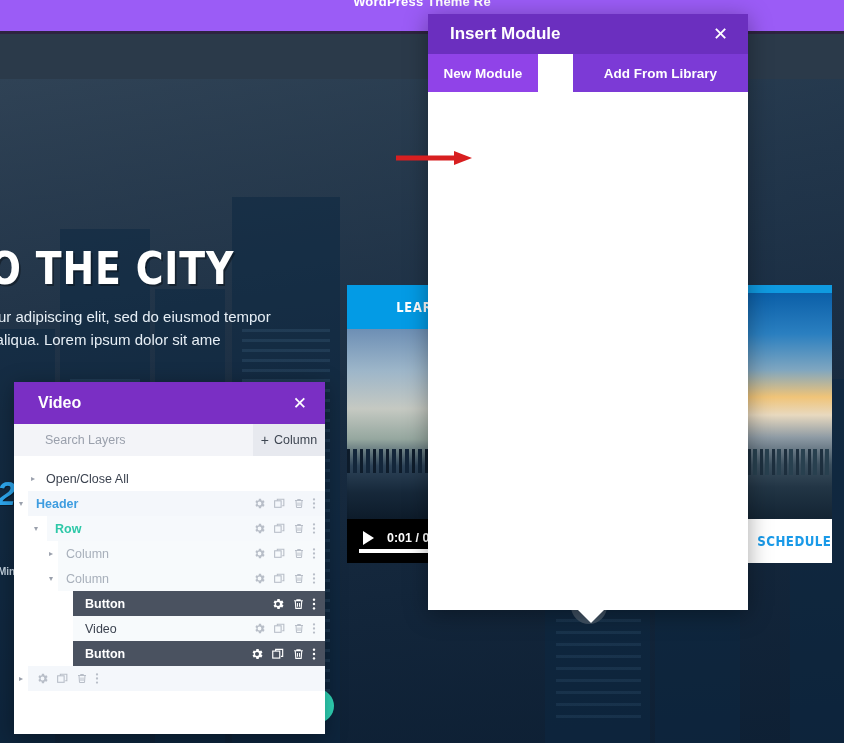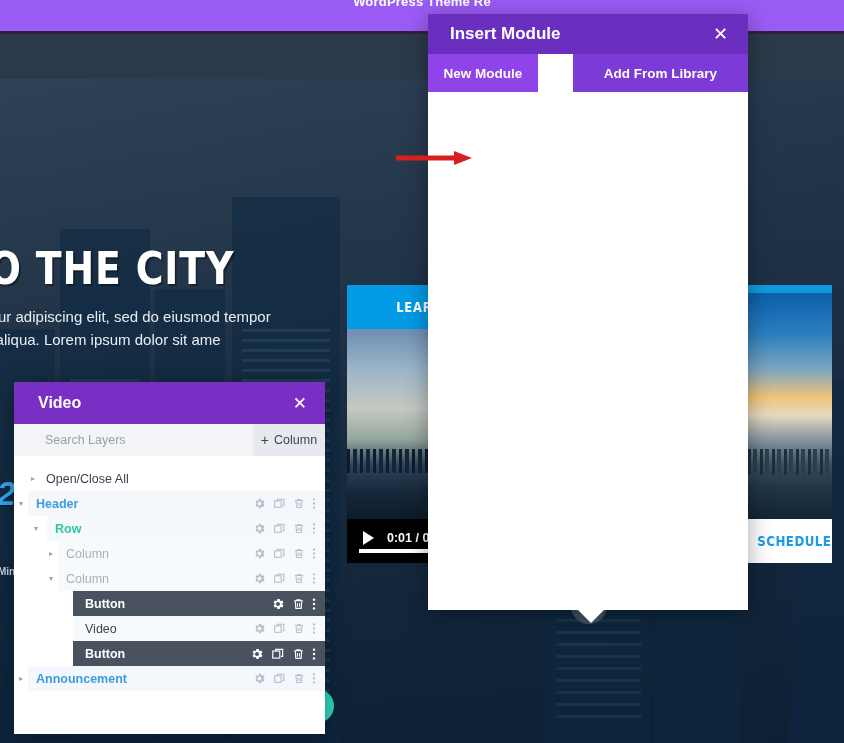--- a/index.html
+++ b/index.html
@@ -542,21 +542,20 @@
                 <circle cx="2" cy="8" r="1.4"></circle>
                 <circle cx="2" cy="13" r="1.4"></circle>
               </svg>
           </span>
         </div>
       </div>
 
       <div class="lrow r-ann">
         <span class="outer-caret">▸</span>
         <div class="rowbody">
-          <span class="lbl">Announcement</span>
           <span class="icons">
             <svg width="13" height="13" viewBox="0 0 24 24" fill="currentColor">
                 <path d="M19.4 13a7.7 7.7 0 0 0 0-2l2-1.6-2-3.4-2.4 1a7.6 7.6 0 0 0-1.7-1l-.4-2.6h-4l-.4 2.6c-.6.2-1.2.6-1.7 1l-2.4-1-2 3.4 2 1.6a7.7 7.7 0 0 0 0 2l-2 1.6 2 3.4 2.4-1c.5.4 1.1.8 1.7 1l.4 2.6h4l.4-2.6c.6-.2 1.2-.6 1.7-1l2.4 1 2-3.4-2-1.6zM12 15.5A3.5 3.5 0 1 1 15.5 12 3.5 3.5 0 0 1 12 15.5z"></path>
               </svg>
             <svg width="13" height="13" viewBox="0 0 24 24" fill="none" stroke="currentColor" stroke-width="2">
                 <rect x="3" y="7" width="12" height="12"></rect>
                 <path d="M8 7V4h12v12h-3"></path>
               </svg>
             <svg width="12" height="13" viewBox="0 0 24 24" fill="none" stroke="currentColor" stroke-width="2">
                 <path d="M4 6h16M9 6V4h6v2M6 6l1 14h10l1-14M10 10v7M14 10v7"></path>

